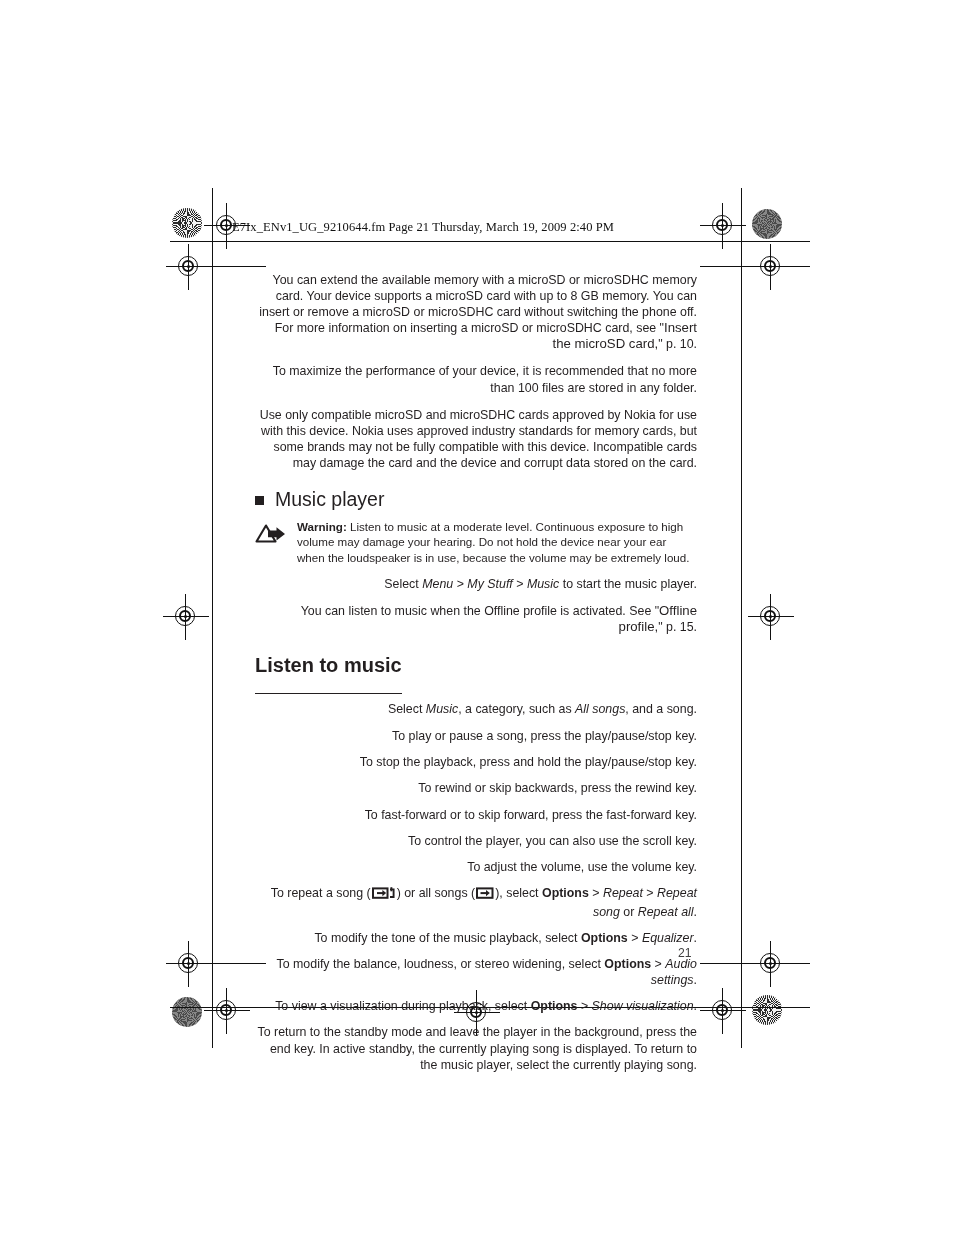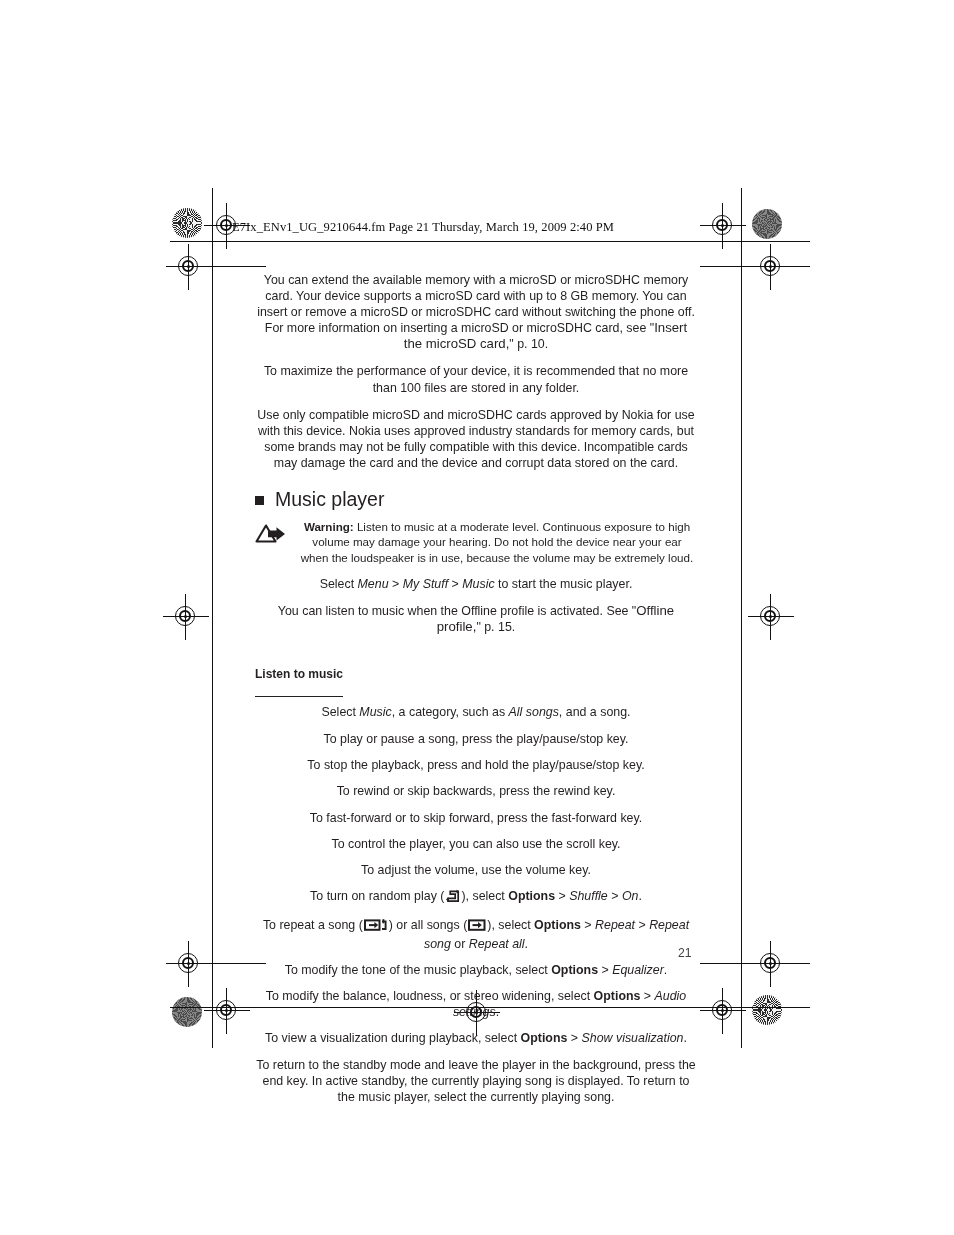--- a/index.html
+++ b/index.html
@@ -99,21 +99,21 @@
     left: 255px;
     top: 272px;
     width: 442px;
   }
 
   p.body {
     margin: 0 0 11px 0;
     font-size: 12.4px;
     line-height: 16.1px;
     color: #231f20;
-    text-align: center;
+    text-align: right;
   }
   p.body.tight { margin-bottom: 10px; }
 
   
   .chapter-heading {
     display: flex;
     align-items: center;
     margin: 17px 0 4px 0;
   }
   .chapter-heading .sqbullet {
@@ -141,34 +141,33 @@
   .warning-icon {
     flex: 0 0 auto;
     width: 34px;
     margin-right: 8px;
     padding-top: 5px;
   }
   .warning-text {
     font-size: 11.6px;
     line-height: 15.3px;
     color: #231f20;
-    text-align: center;
   }
   .warning-text b { font-weight: 700; }
 
   
   h3.sub-heading {
-    margin: 19px 0 7px 0;
-    font-size: 12px;
+    margin: 10px 0 7px 0;
+    font-size: 20px;
     line-height: 18px;
     font-weight: 700;
     color: #231f20;
     display: inline-block;
     border-bottom: 1.4px solid #231f20;
-    padding-bottom: 13px;
+    padding-bottom: 19px;
   }
   .sub-heading-wrap { line-height: 0; }
 
   em { font-style: italic; }
   b  { font-weight: 700; }
   .lg { font-size: 13.2px; }
 
   .icon-inline {
     display: inline-block;
     vertical-align: -3px;
@@ -318,25 +317,20 @@
   <p class="body"><span>Select </span><em>Music</em><span>, a category, such as </span><em>All songs</em><span>, and a song.</span></p>
 
 
   <p class="body tight">To play or pause a song, press the play/pause/stop key.</p>
   <p class="body tight">To stop the playback, press and hold the play/pause/stop key.</p>
   <p class="body tight">To rewind or skip backwards, press the rewind key.</p>
   <p class="body tight">To fast-forward or to skip forward, press the fast-forward key.</p>
   <p class="body tight">To control the player, you can also use the scroll key.</p>
   <p class="body tight">To adjust the volume, use the volume key.</p>
 
-  <p class="body tight"><span>To turn on random play (</span><span class="icon-inline"><svg width="15" height="14" viewBox="0 0 15 14" aria-hidden="true">
-          <path d="M3 12.2 L3 9.3 L10.2 9.3 L10.2 5.2 L5.2 5.2 L5.2 2.3 L13.2 2.3 L13.2 12.2 Z" fill="none" stroke="#231f20" stroke-width="1.7"></path>
-          <path d="M1 10.5 L3.6 8.2 L3.6 12.8 Z" fill="#231f20"></path>
-          <path d="M11.6 0.6 L14 2.9 L11.6 4.6 Z" fill="#231f20"></path>
-        </svg></span><span>), select </span><b>Options</b><span> &gt; </span><em>Shuffle</em><span> &gt; </span><em>On</em><span>.</span></p>
 
   <p class="body tight"><span>To repeat a song (</span><span class="icon-inline"><svg width="24" height="14" viewBox="0 0 24 14" aria-hidden="true">
           <rect x="1" y="2.4" width="14.5" height="9.4" fill="none" stroke="#231f20" stroke-width="2"></rect>
           <path d="M5 7.1 L12 7.1" stroke="#231f20" stroke-width="2"></path>
           <path d="M10.4 4 L14.2 7.1 L10.4 10.2 Z" fill="#231f20"></path>
           <path d="M18 3.4 L21.6 3.4 L21.6 11 L18 11" fill="none" stroke="#231f20" stroke-width="1.9"></path>
           <path d="M19.4 1.2 L19.4 5.3" stroke="#231f20" stroke-width="1.9"></path>
         </svg></span><span>) or all songs (</span><span class="icon-inline"><svg width="18" height="14" viewBox="0 0 18 14" aria-hidden="true">
           <rect x="1" y="2.4" width="15.5" height="9.4" fill="none" stroke="#231f20" stroke-width="2"></rect>
           <path d="M4.5 7.1 L11.5 7.1" stroke="#231f20" stroke-width="2"></path>

